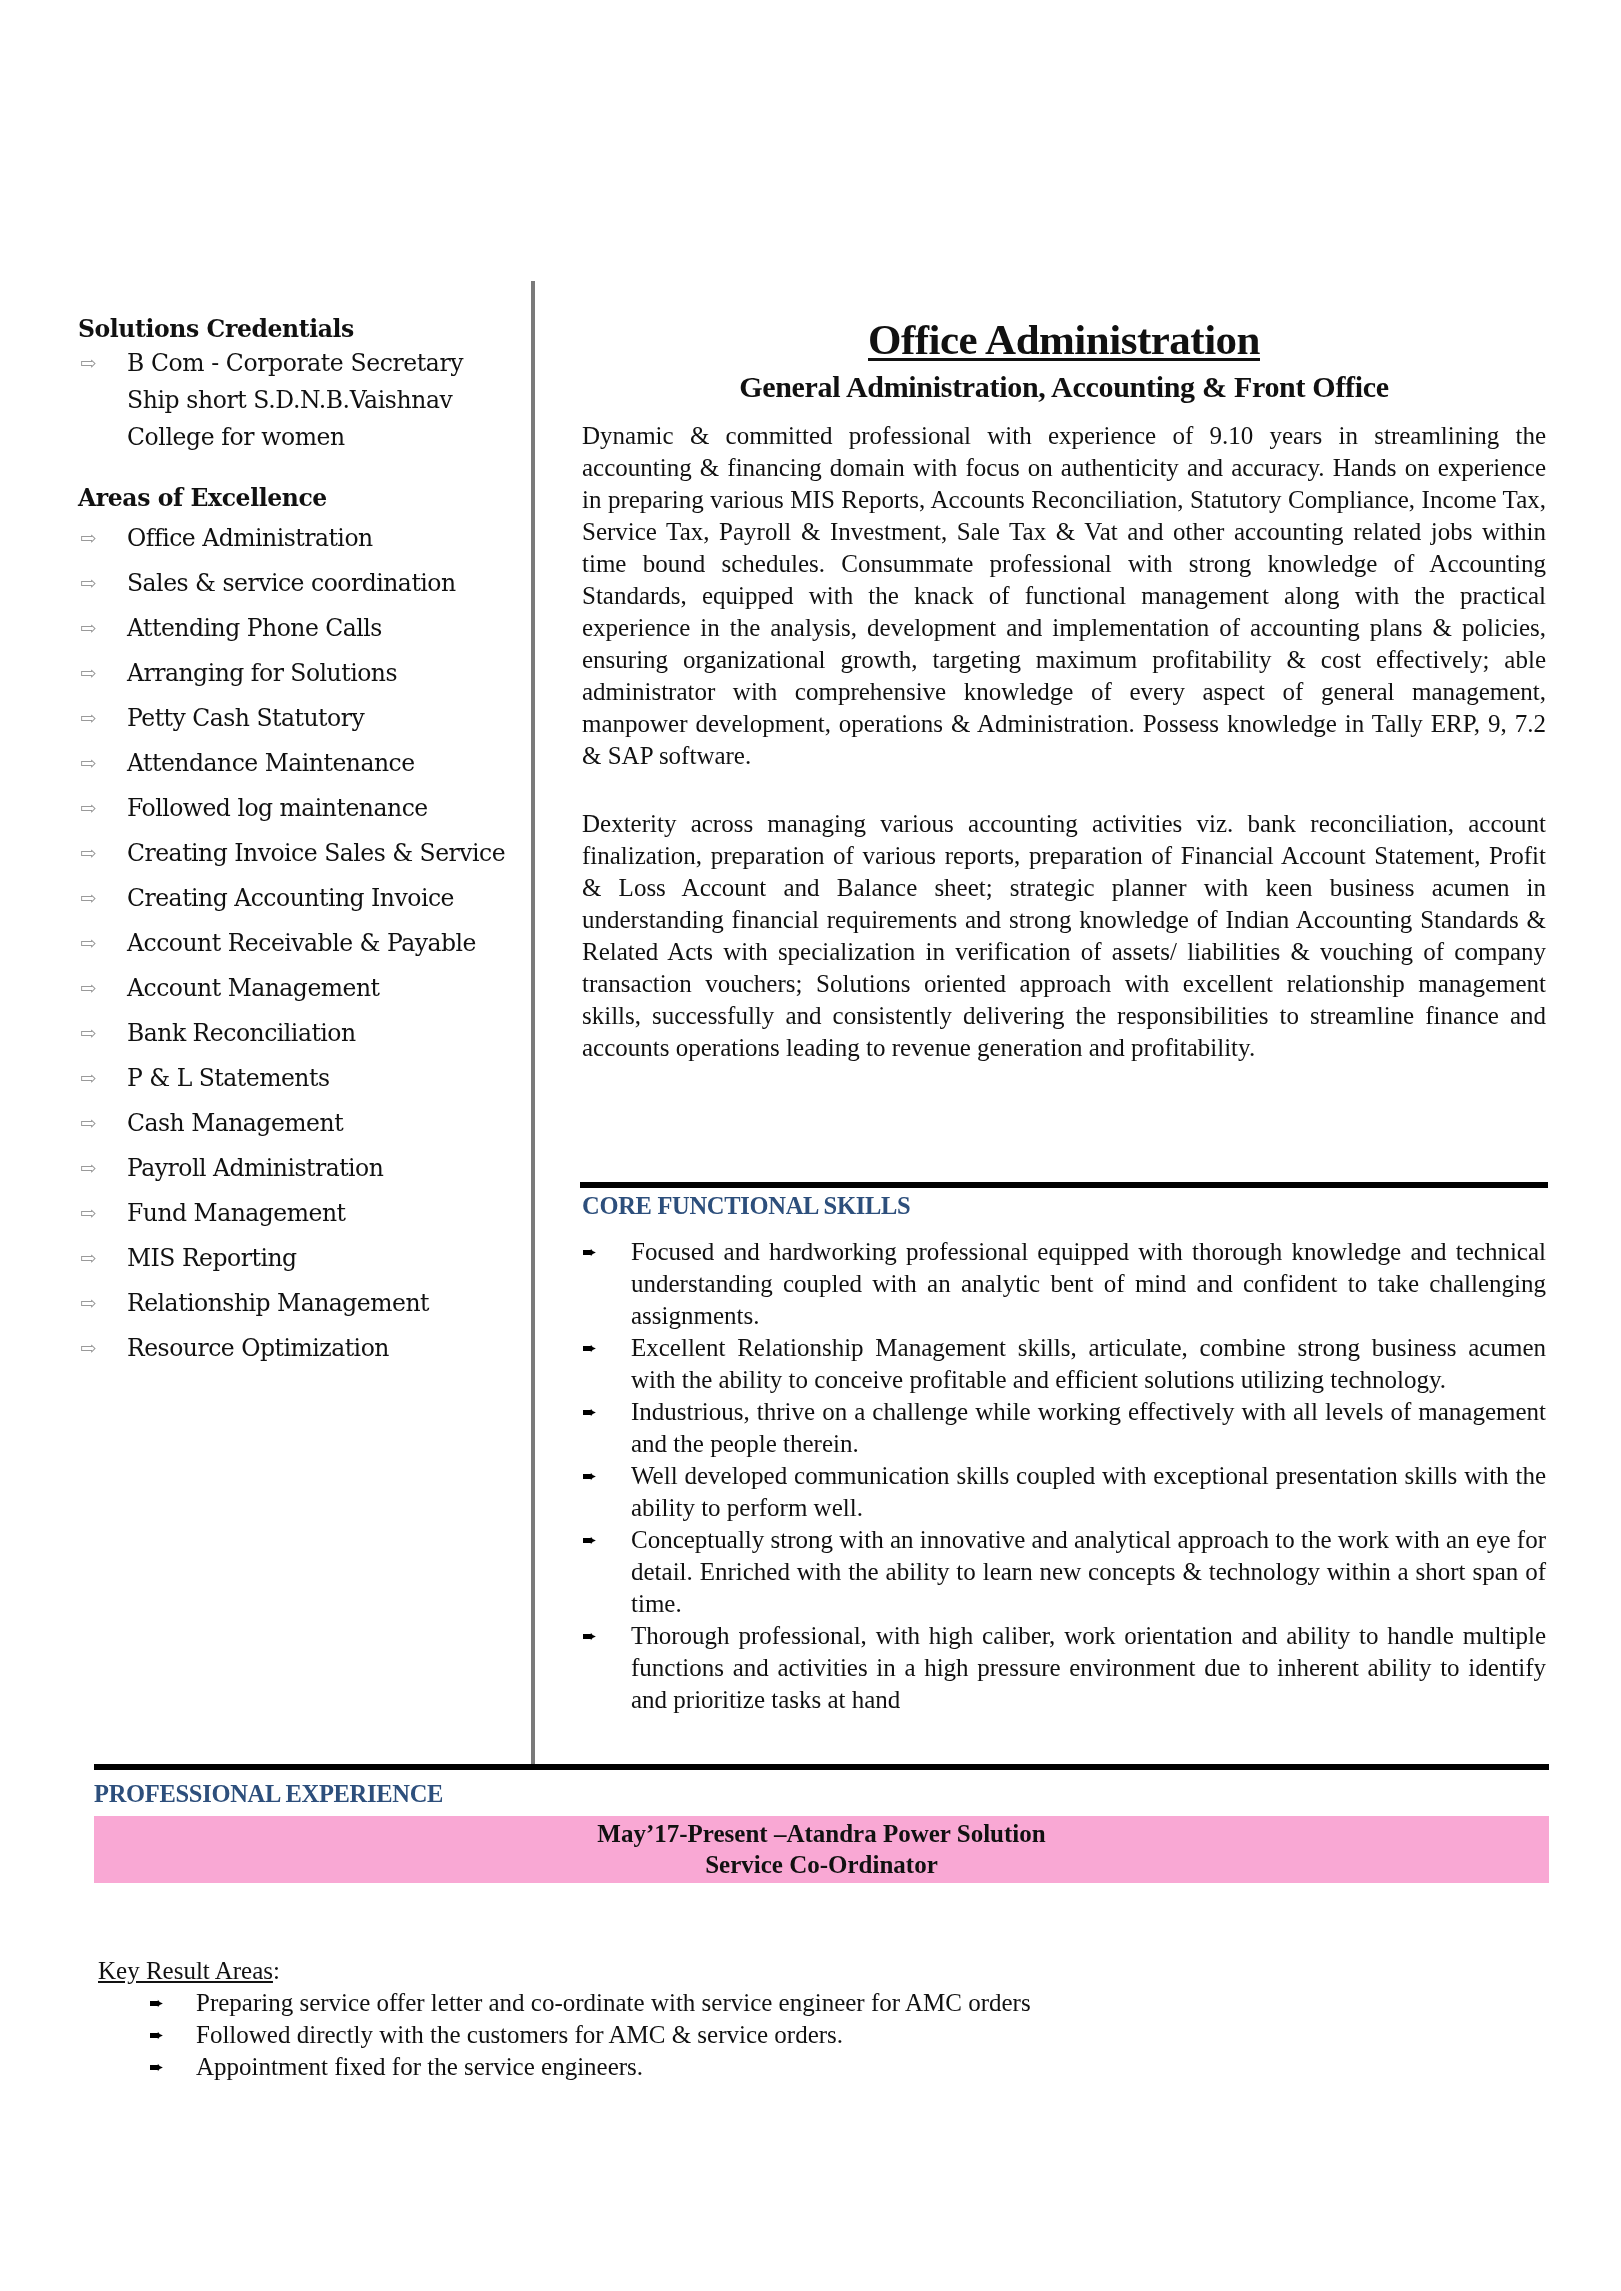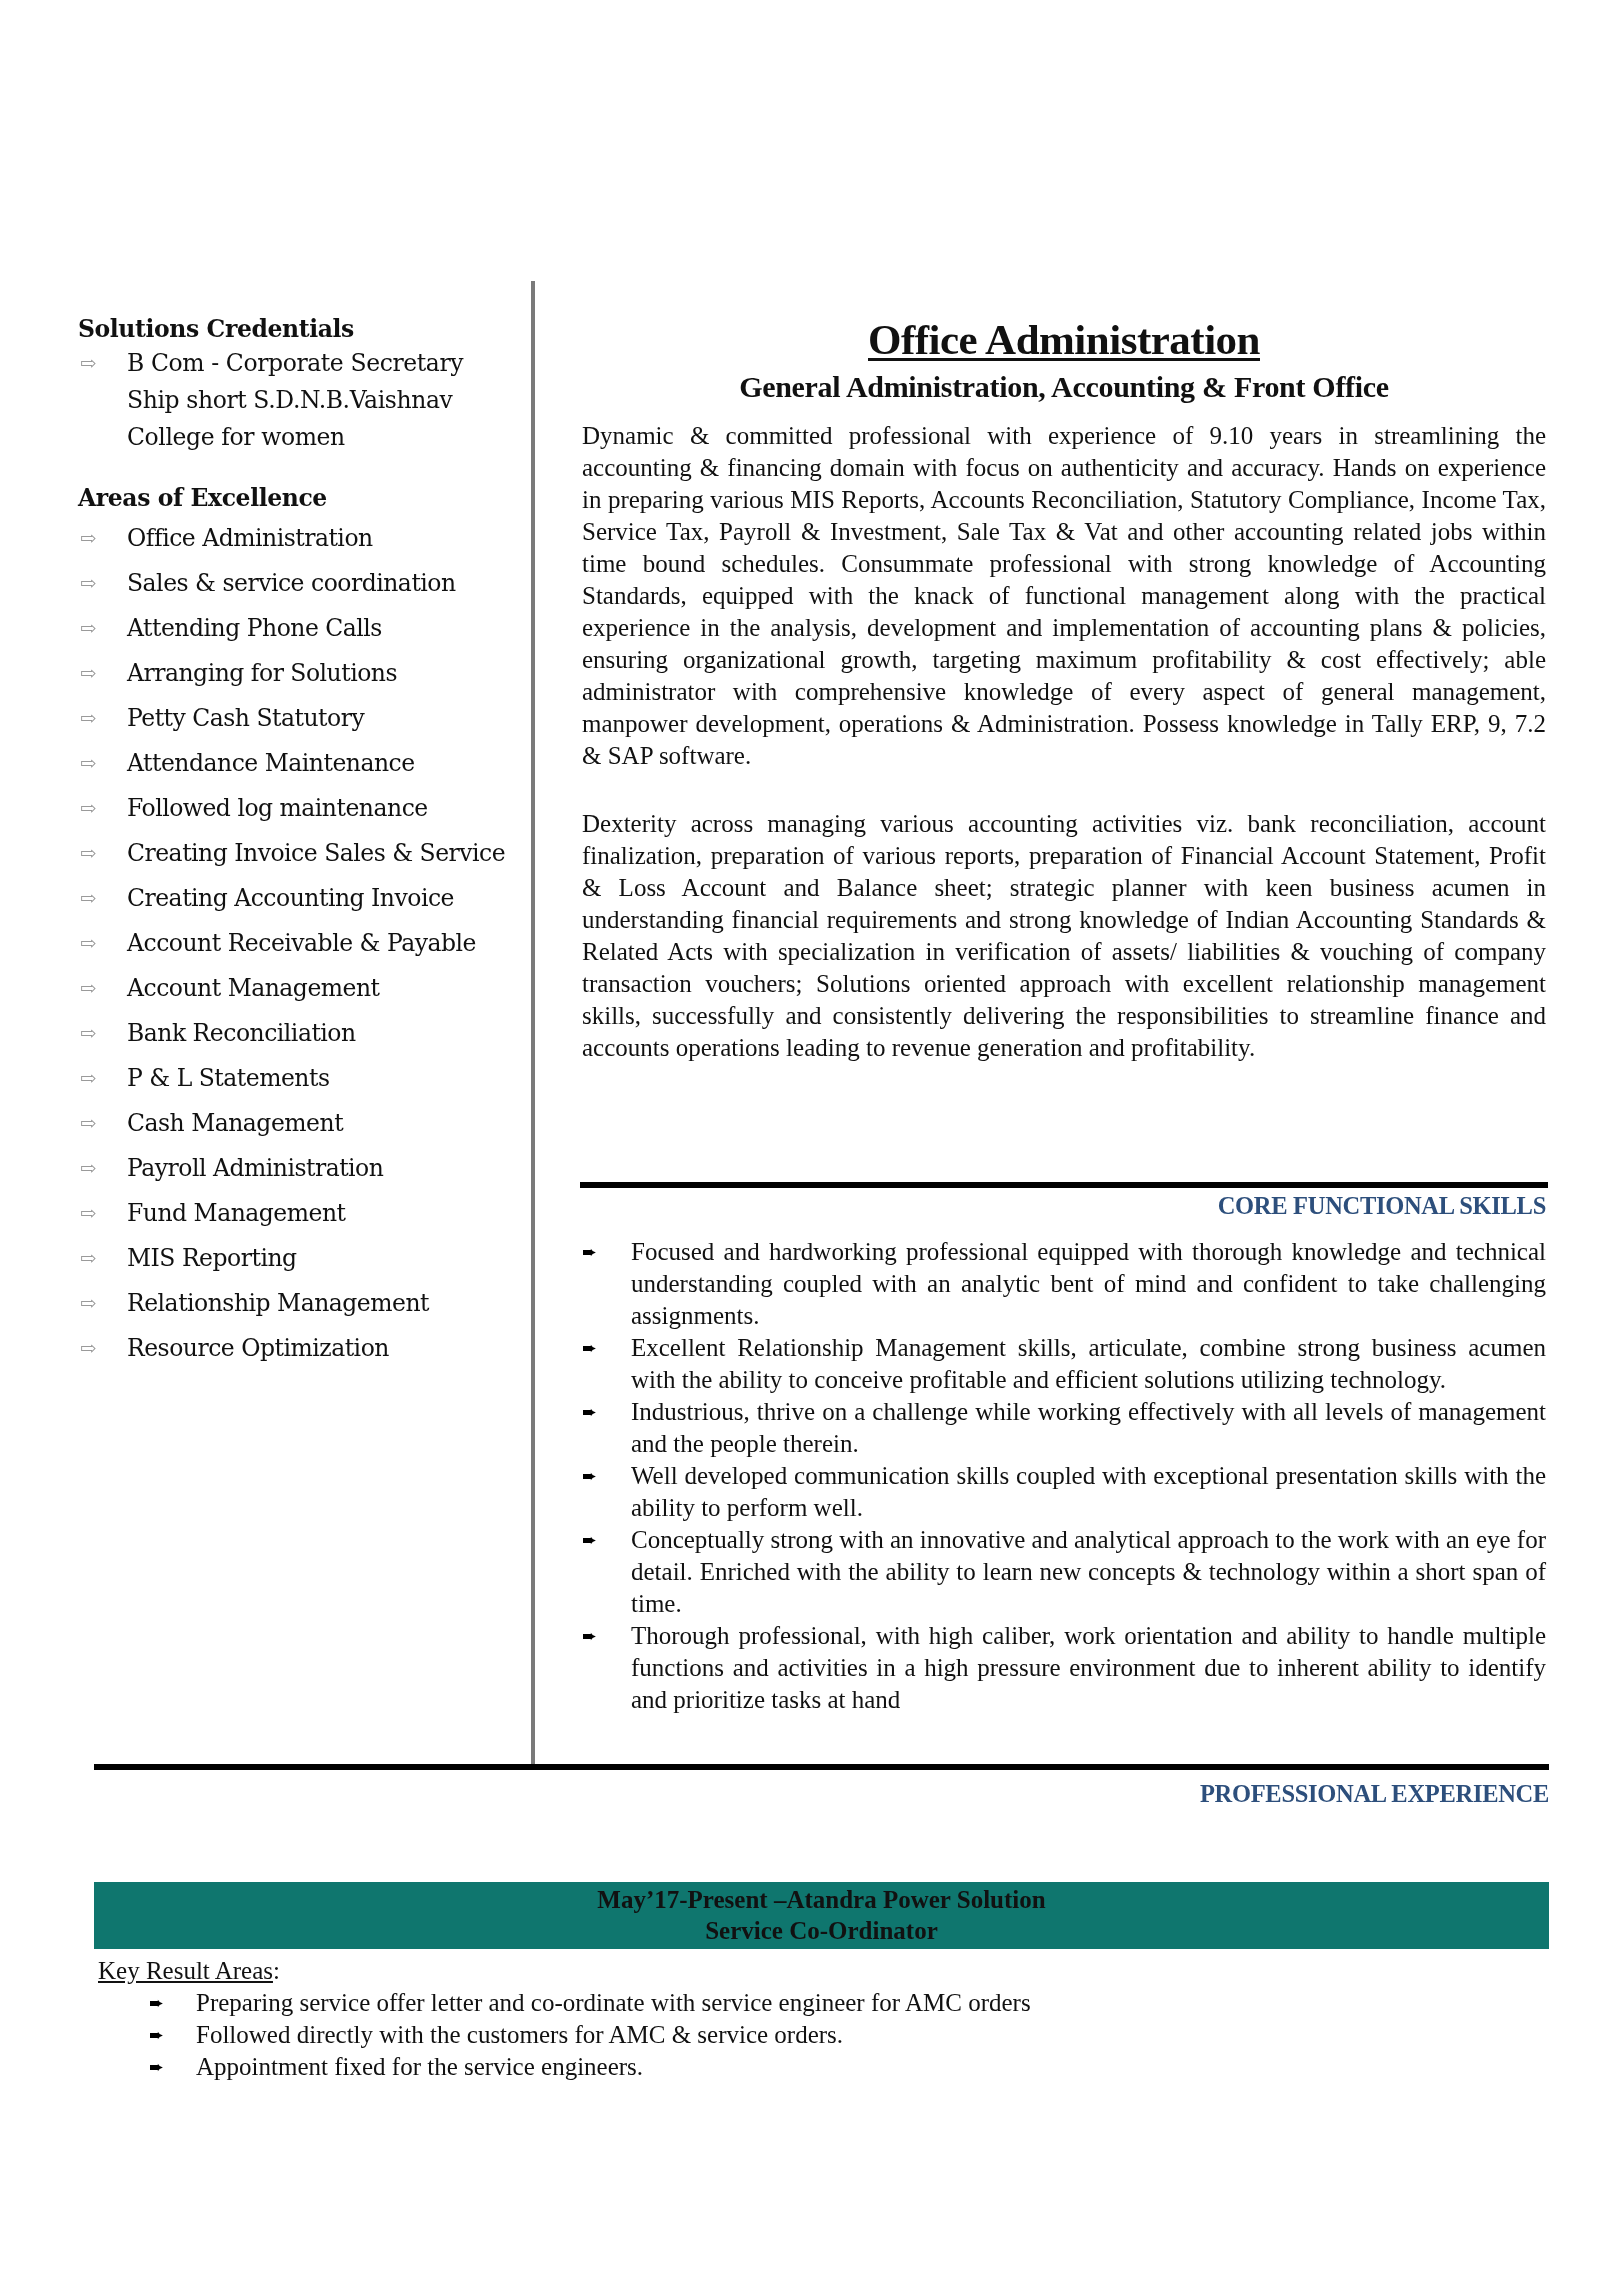--- a/index.html
+++ b/index.html
@@ -16,28 +16,28 @@
   .arrow-gray { position: absolute; left: 2px; top: 0; color: #9a9a9a; font-size: 19.6px; }
 
   #vrule { position: absolute; left: 531px; top: 281px; width: 3.9px; height: 1483px; background: #7a7a7a; }
 
   
   #right { position: absolute; left: 582px; top: 314px; width: 964px; }
   .title { text-align: center; font-family: "Liberation Serif", serif; font-weight: bold; font-size: 43px; line-height: 51px; text-decoration: underline; text-decoration-thickness: 2.9px; text-underline-offset: 3.9px; letter-spacing: -0.5px; }
   .subtitle { text-align: center; font-family: "Liberation Serif", serif; font-weight: bold; font-size: 30px; line-height: 43px; letter-spacing: -0.3px; }
   .para { font-family: "Liberation Serif", serif; font-size: 25px; line-height: 32px; text-align: justify; margin: 0; }
   .hrule-right { position: absolute; left: 580px; top: 1182px; width: 968px; height: 5.9px; background: #000; }
-  .sec-title { text-align: right; font-family: "Liberation Serif", serif; font-weight: bold; font-size: 24.5px; color: #2d4f7c; letter-spacing: -0.3px; }
+  .sec-title { text-align: left; font-family: "Liberation Serif", serif; font-weight: bold; font-size: 24.5px; color: #2d4f7c; letter-spacing: -0.3px; }
   .skills { list-style: none; margin: 0; padding: 0; }
   .skills li { position: relative; padding-left: 49px; font-family: "Liberation Serif", serif; font-size: 25px; line-height: 32px; text-align: justify; }
   .arrow-black { position: absolute; left: 0; top: 0; font-size: 17.6px; color: #000; }
 
   .hrule-full { position: absolute; left: 94px; top: 1764px; width: 1455px; height: 5.9px; background: #000; }
   #prof-title { position: absolute; left: 94px; width: 1455px; top: 1780px; }
-  #job-box { position: absolute; left: 94px; top: 1882px; width: 1455px; height: 65px; background: #0f766e; text-align: center; font-family: "Liberation Serif", serif; font-weight: bold; font-size: 25px; line-height: 31px; padding-top: 2px; }
+  #job-box { position: absolute; left: 94px; top: 1816px; width: 1455px; height: 65px; background: #f9a8d4; text-align: center; font-family: "Liberation Serif", serif; font-weight: bold; font-size: 25px; line-height: 31px; padding-top: 2px; }
   #kra { position: absolute; left: 98px; top: 1955px; width: 1372px; }
   .kra-title { font-family: "Liberation Serif", serif; font-size: 25px; line-height: 32px; text-decoration: underline; }
   .kra-list { list-style: none; margin: 0; padding: 0 0 0 51px; }
   .kra-list li { position: relative; padding-left: 47px; font-family: "Liberation Serif", serif; font-size: 25px; line-height: 32px; white-space: nowrap; }
 </style>
 </head>
 <body>
 
 <div id="left">
   <div class="h-left">Solutions Credentials</div>

